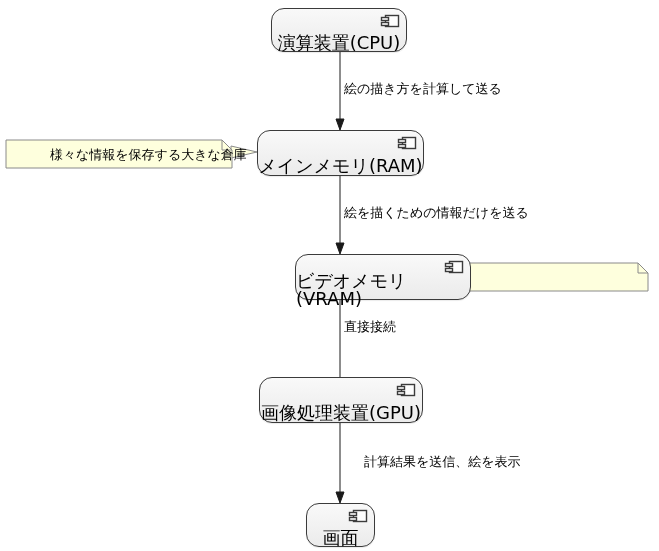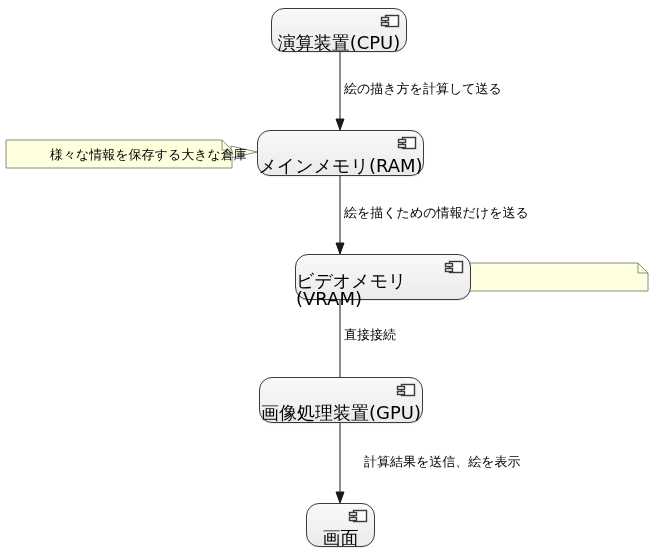--- a/index.html
+++ b/index.html
@@ -112,18 +112,18 @@
     <svg class="comp-icon" viewBox="0 0 20 14">
       <rect class="icon-body" x="5.5" y="1.5" width="13" height="11"></rect>
       <rect class="icon-tab" x="1.5" y="3.5" width="7" height="3"></rect>
       <rect class="icon-tab" x="1.5" y="8.5" width="7" height="3"></rect>
     </svg>
     <span>画像処理装置(GPU)</span>
   </div>
 
   <div class="edge-label" style="left:344px;top:82px;">絵の描き方を計算して送る</div>
   <div class="edge-label" style="left:344px;top:206px;">絵を描くための情報だけを送る</div>
-  <div class="edge-label" style="left:344px;top:328px;">直接接続</div>
+  <div class="edge-label" style="left:344px;top:320px;">直接接続</div>
   <div class="edge-label" style="left:364px;top:455px;">計算結果を送信、絵を表示</div>
 
   <div class="note-text" style="left:14px;top:148px;">様々な情報を保存する大きな倉庫</div>
 
 </div>
 
 </body></html>

